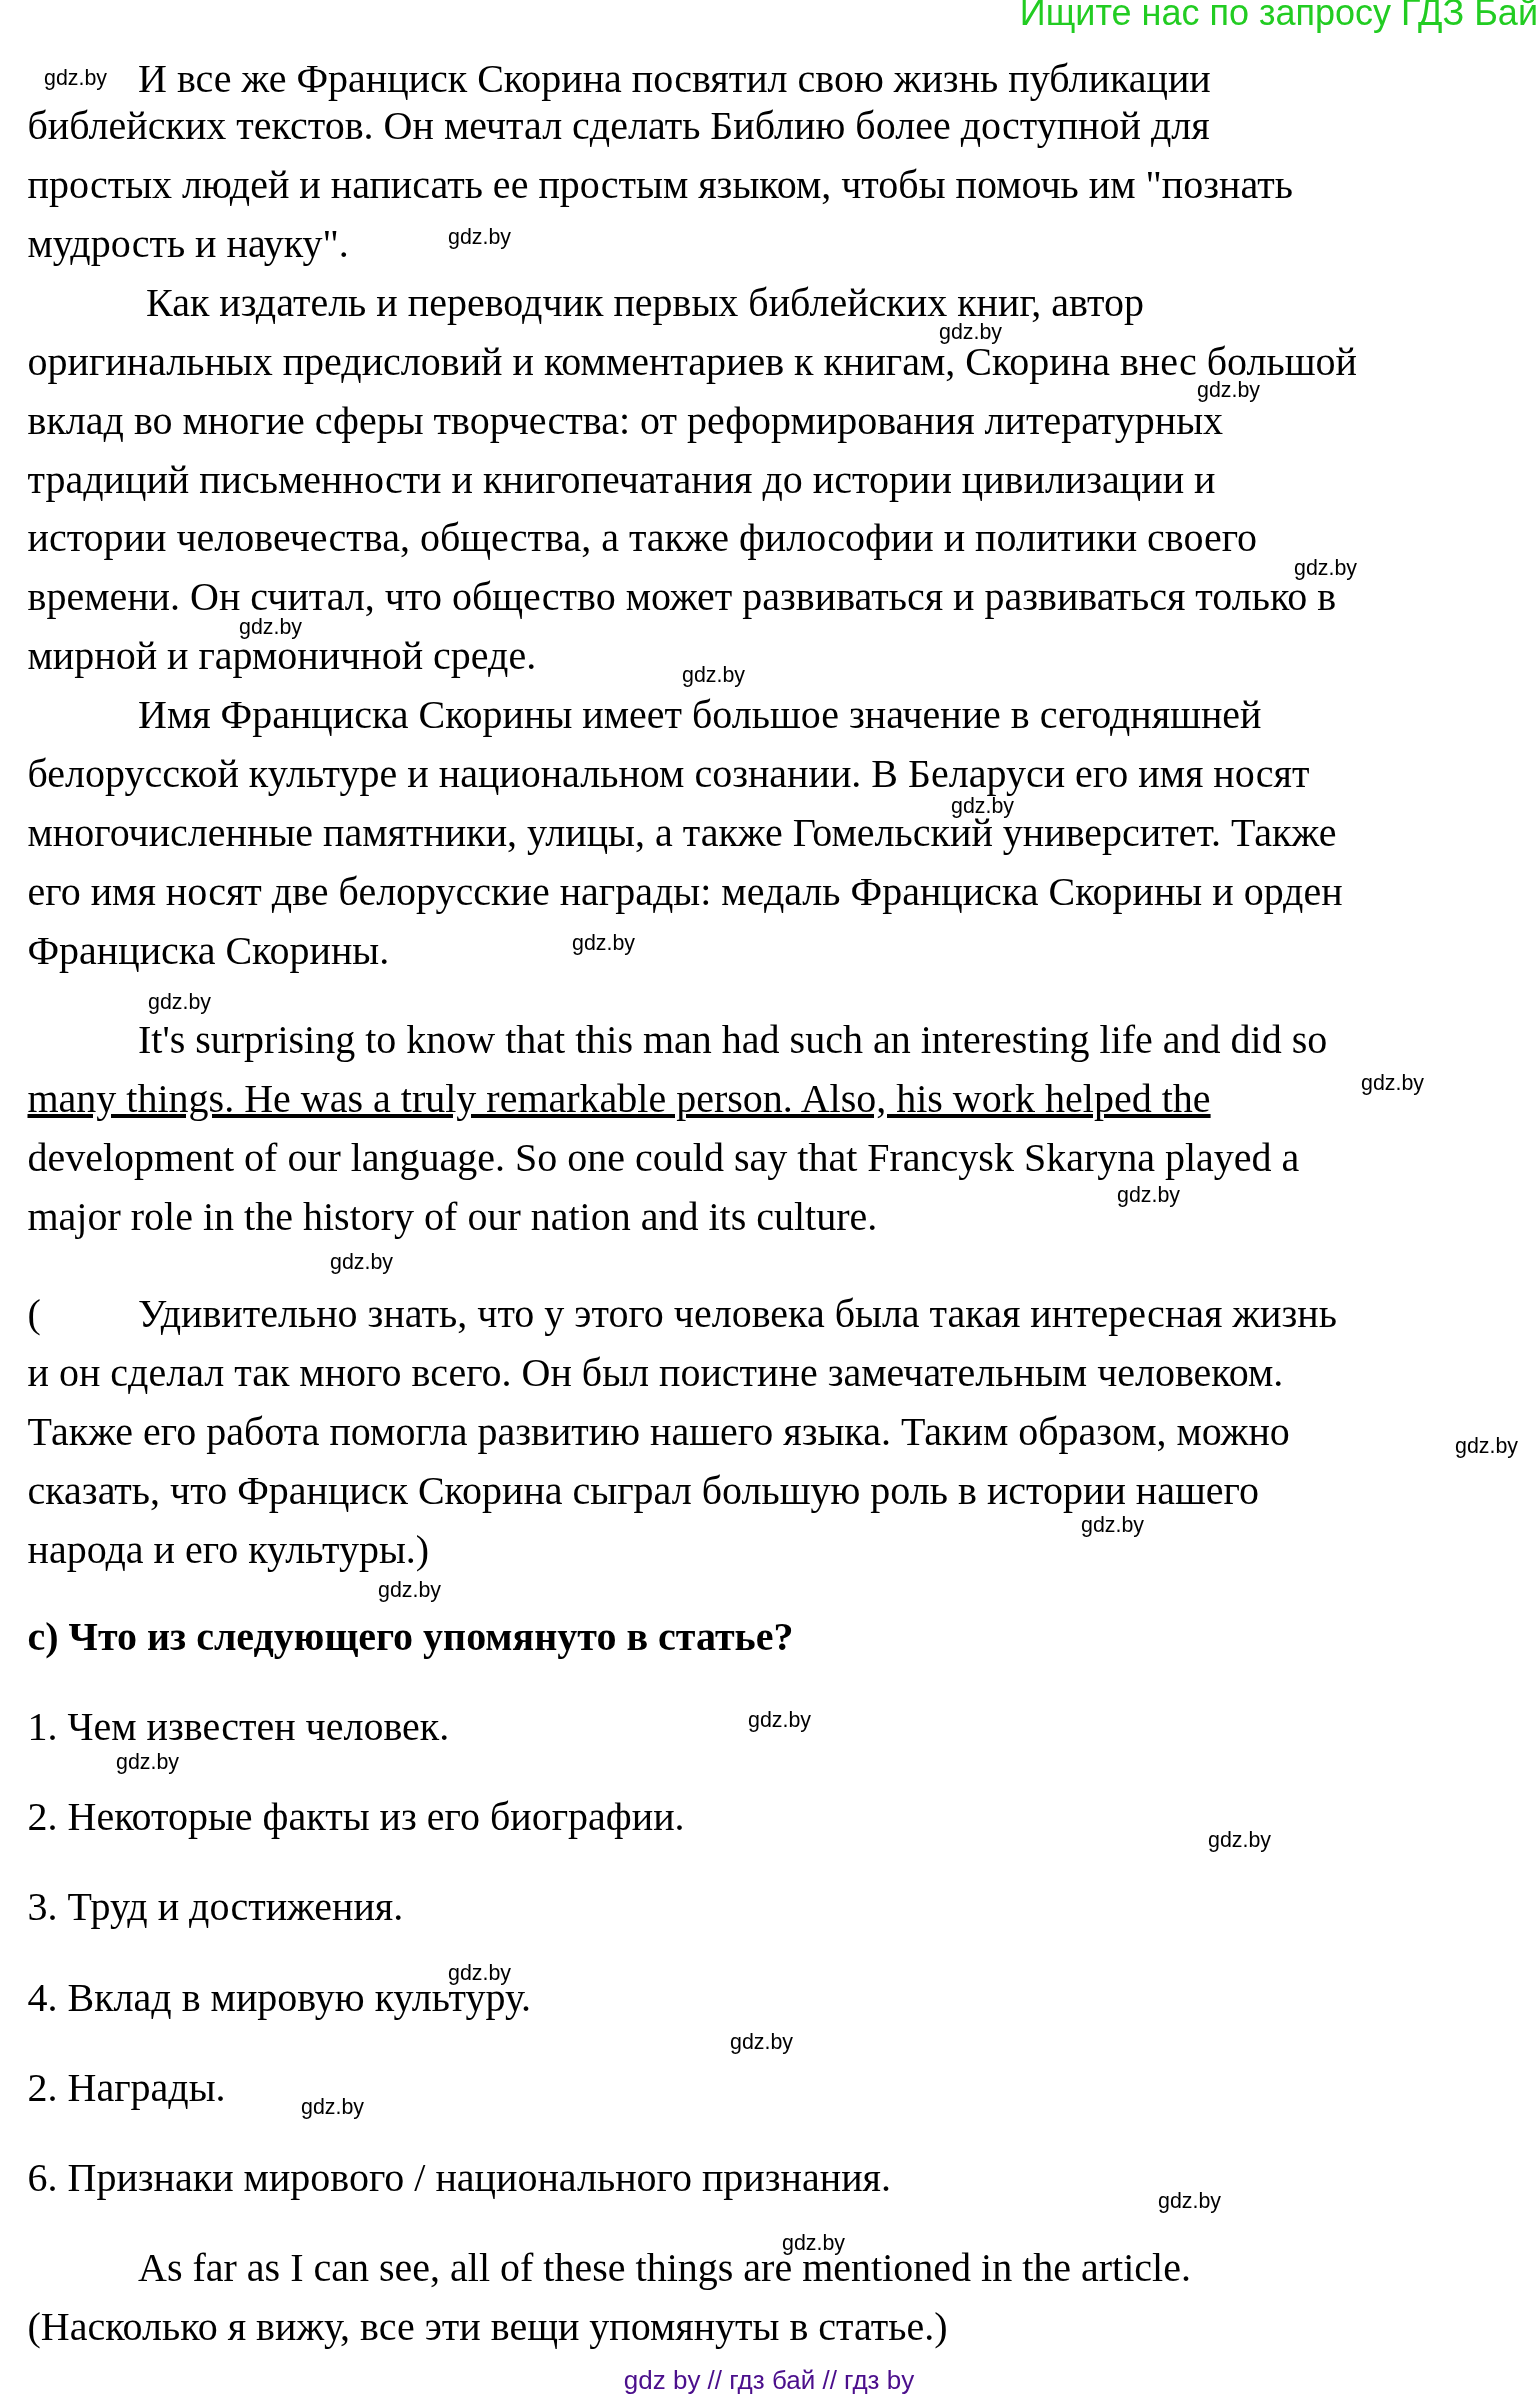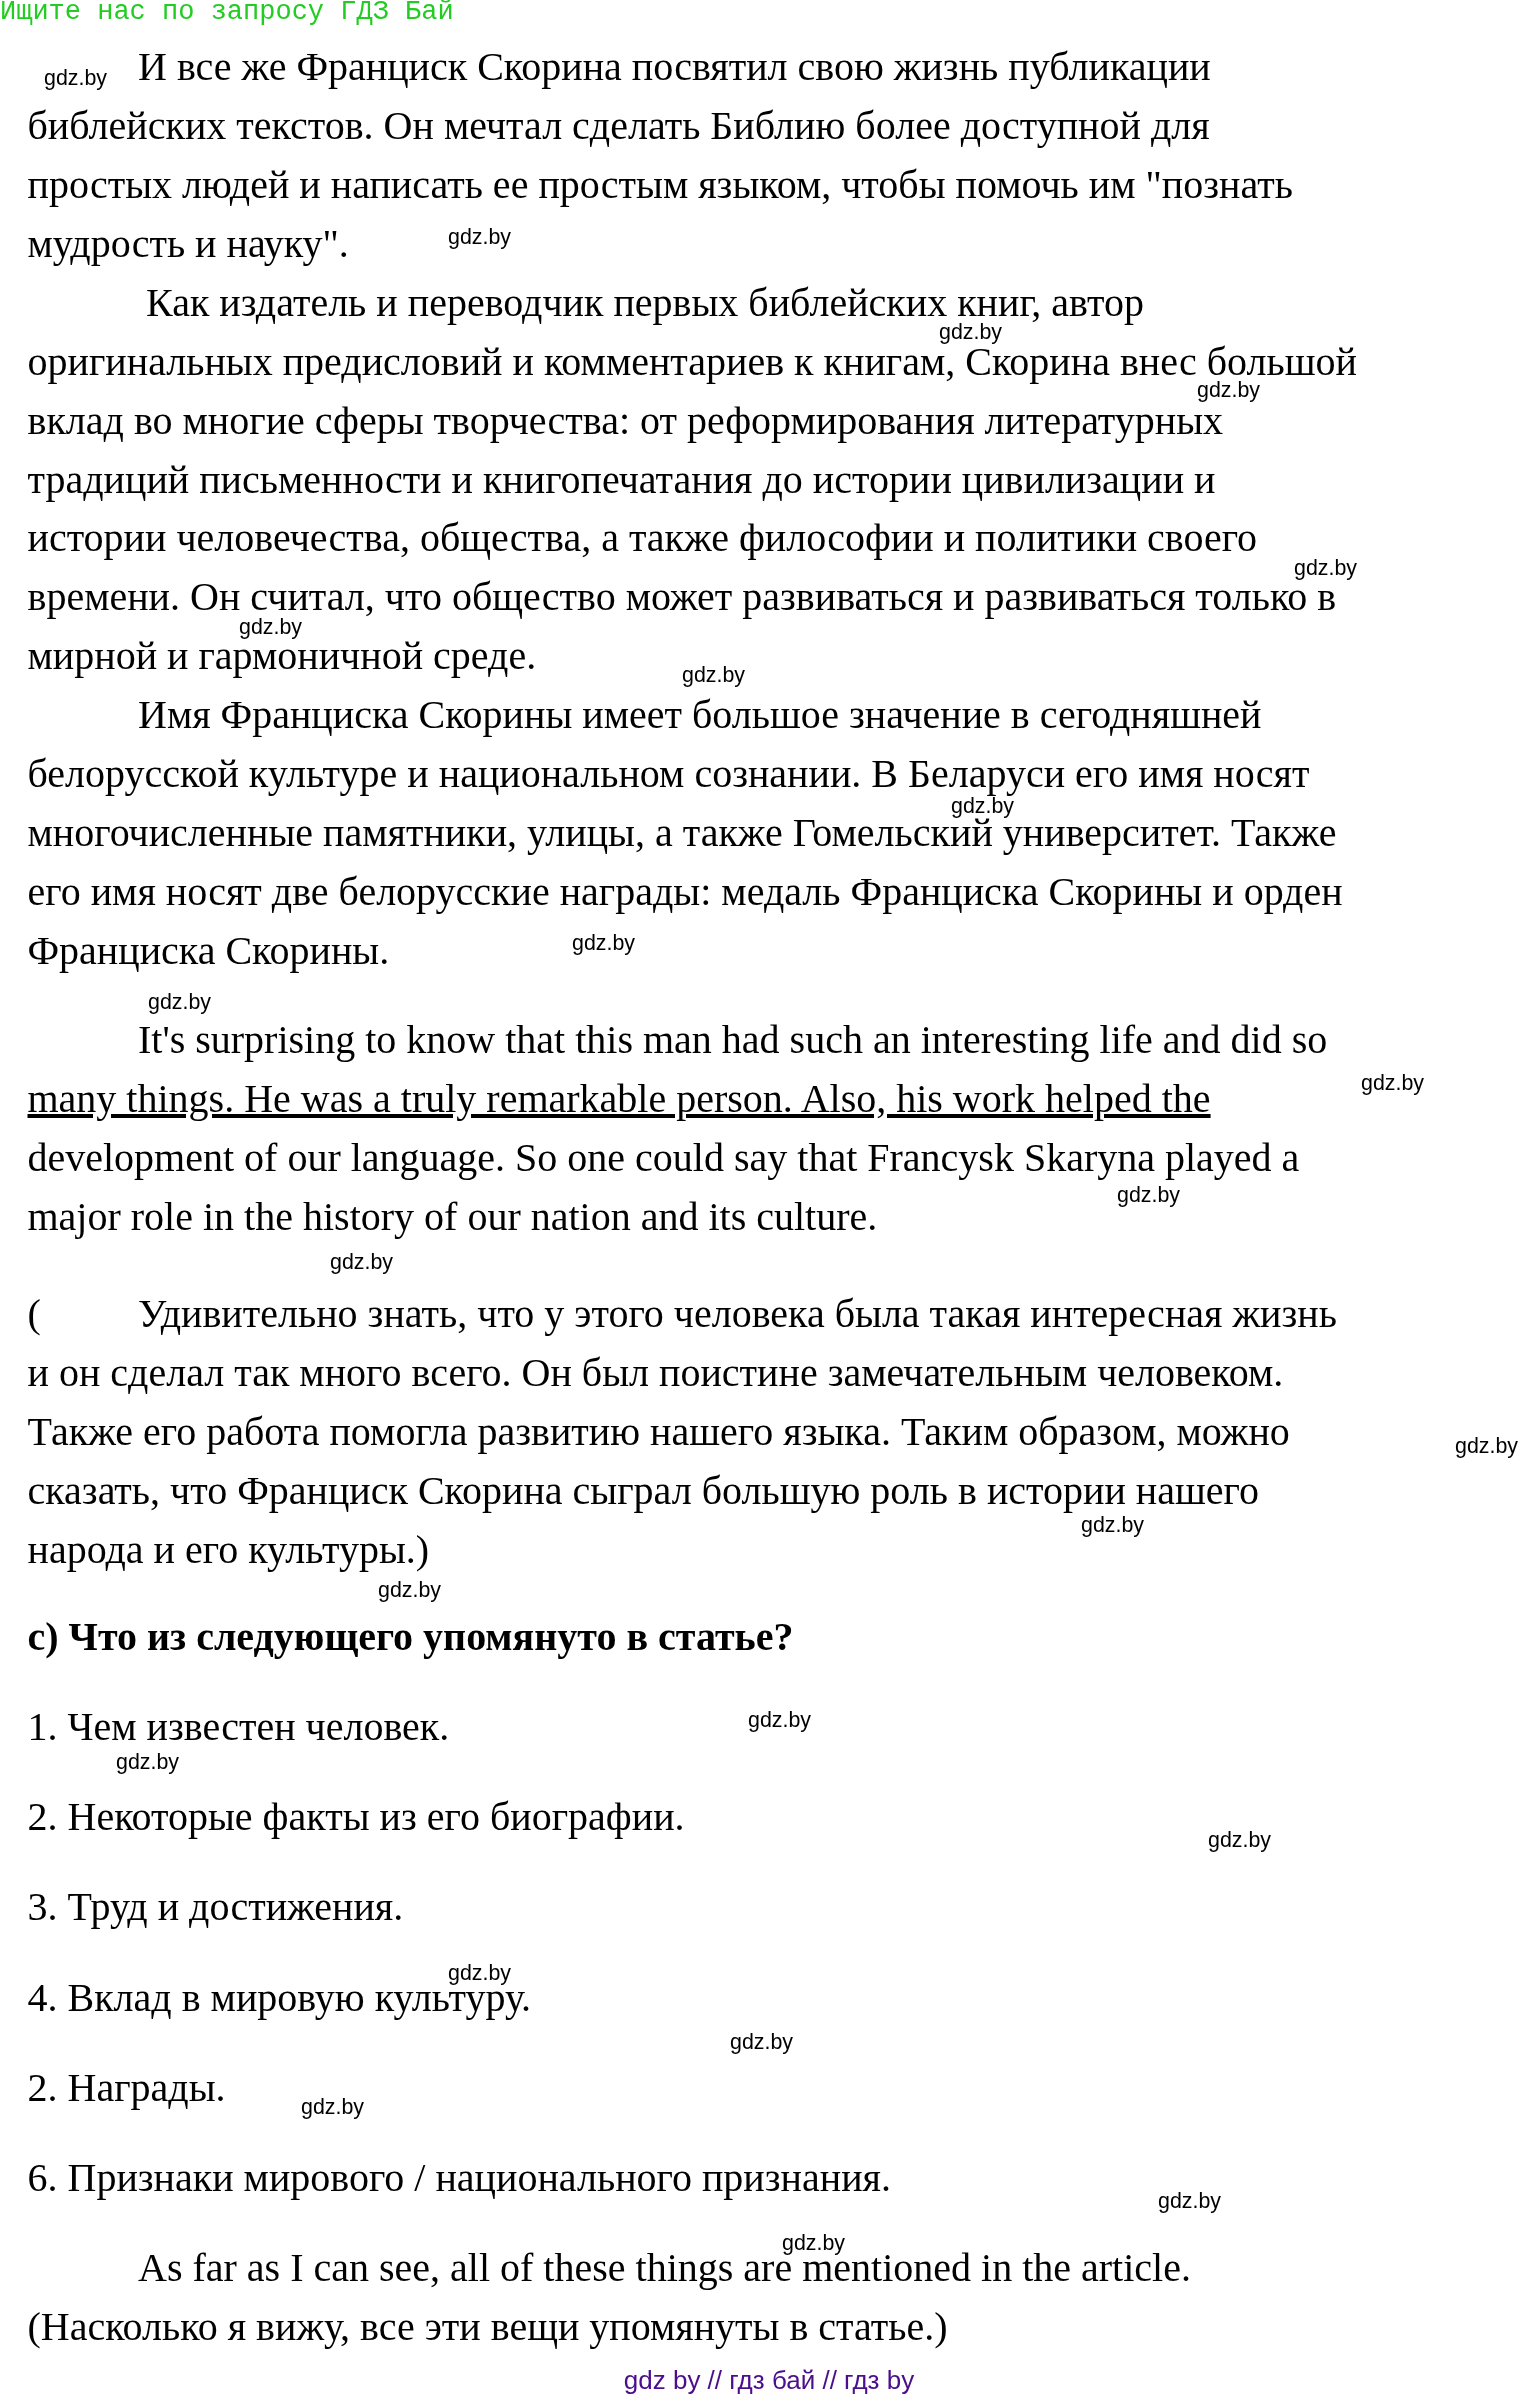--- a/index.html
+++ b/index.html
@@ -1,32 +1,32 @@
 <!DOCTYPE html>
 <html style="font-size:12.2px"><head>
 <meta charset="utf-8">
 <style>
   html, body { margin:0; padding:0; background:#ffffff; }
   body { width:1538px; height:2401px; position:relative; overflow:hidden; }
-  .header { position:absolute; left:0; top:0; width:1538px; text-align:left;
-    font-family:Liberation Mono, monospace; font-size:27px; color:#22cc22; line-height:27.5px; top:-1.5px; }
+  .header { position:absolute; left:0; top:0; width:1538px; text-align:right;
+    font-family:Liberation Sans, sans-serif; font-size:36px; color:#22cc22; line-height:27.5px; top:-1.5px; }
   .footer { position:absolute; left:0; top:2365px; width:1538px; text-align:center;
     font-family:"Liberation Sans", sans-serif; font-size:26px; color:#4b0f8c; line-height:31px; }
   .line { position:absolute; left:27.5px; font-family:"Liberation Serif", serif; font-size:40px;
     line-height:46px; color:#000; white-space:nowrap; }
   .bold { font-weight:bold; }
   .wm { position:absolute; font-family:"Liberation Sans", sans-serif; font-size:21.4px; color:#000;
     line-height:23px; white-space:nowrap; }
 </style>
 </head>
 <body>
 
 <div class="header">Ищите нас по запросу ГДЗ Бай</div>
 
-<div class="line" style="top:44px; left:138px;text-align:center;">И все же Франциск Скорина посвятил свою жизнь публикации</div>
+<div class="line" style="top:56px; left:138px;text-align:center;">И все же Франциск Скорина посвятил свою жизнь публикации</div>
 <div class="line" style="top:103px;">библейских текстов. Он мечтал сделать Библию более доступной для</div>
 <div class="line" style="top:162px;text-align:right;">простых людей и написать ее простым языком, чтобы помочь им "познать</div>
 <div class="line" style="top:221px;">мудрость и науку".</div>
 
 <div class="line" style="top:280px; left:146px;">Как издатель и переводчик первых библейских книг, автор</div>
 <div class="line" style="top:339px;text-align:right;">оригинальных предисловий и комментариев к книгам, Скорина внес большой</div>
 <div class="line" style="top:398px;">вклад во многие сферы творчества: от реформирования литературных</div>
 <div class="line" style="top:457px;">традиций письменности и книгопечатания до истории цивилизации и</div>
 <div class="line" style="top:515px;">истории человечества, общества, а также философии и политики своего</div>
 <div class="line" style="top:574px;">времени. Он считал, что общество может развиваться и развиваться только в</div>

